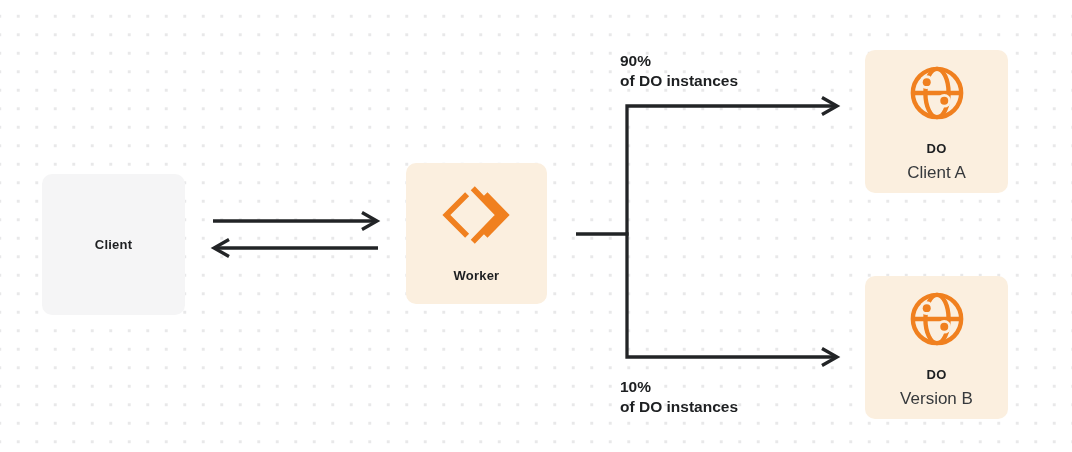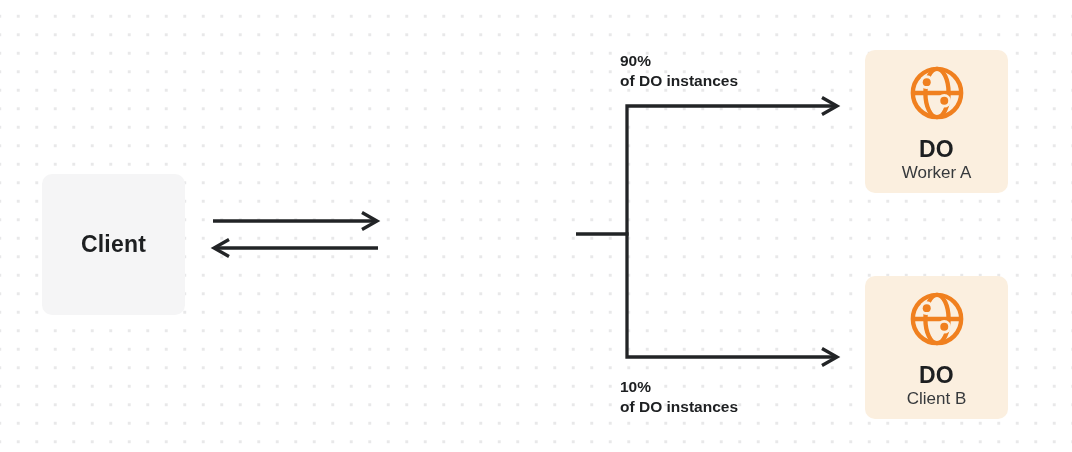--- a/index.html
+++ b/index.html
@@ -47,21 +47,21 @@
   }
   .node-do {
     left: 865px;
     width: 143px; height: 143px;
     background: #fbefdf;
     padding-top: 14px;
   }
   .node-do-a { top: 50px; }
   .node-do-b { top: 276px; }
   .node-label {
-    font-size: 23px;
+    font-size: 13px;
     font-weight: 700;
     color: #1d1f21;
     letter-spacing: 0.2px;
   }
   .node-worker .node-label { margin-top: 21px; }
   .node-do .node-label { margin-top: 15px; line-height: 24px; }
   .node-sub {
     font-size: 17px;
     font-weight: 400;
     color: #36393c;
@@ -103,51 +103,61 @@
       <path d="M 822 97.5 L 837 106 L 822 114.5"></path>
 
       <path d="M 822 348.5 L 837 357 L 822 365.5"></path>
     </g>
   </svg>
 
   <div class="node node-client">
     <span class="node-label">Client</span>
   </div>
 
+  <div class="node node-worker">
+    <svg class="icon-block" width="72" height="64" viewBox="0 0 76 68" xmlns="http://www.w3.org/2000/svg">
+      <g fill="none" stroke="#F0801F" stroke-width="6" stroke-linejoin="miter" stroke-linecap="butt">
+        <path d="M 27.5 12 L 5.5 34 L 27.5 56"></path>
+        <path d="M 33.5 5.5 L 61 34 L 33.5 62.5"></path>
+        <path d="M 47 12 L 68.5 34 L 47 56"></path>
+      </g>
+    </svg>
+    <span class="node-label">Worker</span>
+  </div>
 
   <div class="node node-do node-do-a">
     <svg class="icon-block" width="58" height="58" viewBox="0 0 48 48" xmlns="http://www.w3.org/2000/svg">
       <g fill="none" stroke="#F0801F" stroke-width="3.6">
         <circle cx="24" cy="24" r="20"></circle>
         <ellipse cx="24" cy="24" rx="9.6" ry="20"></ellipse>
         <line x1="4" y1="24" x2="44" y2="24"></line>
       </g>
       <circle cx="15.5" cy="15" r="5.6" fill="#FBEFDF"></circle>
       <circle cx="15.5" cy="15" r="3.3" fill="#F0801F"></circle>
       <circle cx="30" cy="30.5" r="5.6" fill="#FBEFDF"></circle>
       <circle cx="30" cy="30.5" r="3.3" fill="#F0801F"></circle>
     </svg>
     <span class="node-label">DO</span>
-    <span class="node-sub">Worker A</span>
+    <span class="node-sub">Client A</span>
   </div>
 
   <div class="node node-do node-do-b">
     <svg class="icon-block" width="58" height="58" viewBox="0 0 48 48" xmlns="http://www.w3.org/2000/svg">
       <g fill="none" stroke="#F0801F" stroke-width="3.6">
         <circle cx="24" cy="24" r="20"></circle>
         <ellipse cx="24" cy="24" rx="9.6" ry="20"></ellipse>
         <line x1="4" y1="24" x2="44" y2="24"></line>
       </g>
       <circle cx="15.5" cy="15" r="5.6" fill="#FBEFDF"></circle>
       <circle cx="15.5" cy="15" r="3.3" fill="#F0801F"></circle>
       <circle cx="30" cy="30.5" r="5.6" fill="#FBEFDF"></circle>
       <circle cx="30" cy="30.5" r="3.3" fill="#F0801F"></circle>
     </svg>
     <span class="node-label">DO</span>
-    <span class="node-sub">Client B</span>
+    <span class="node-sub">Version B</span>
   </div>
 
   <div class="edge-label edge-label-top">
     <div>90%</div>
     <div>of DO instances</div>
   </div>
 
   <div class="edge-label edge-label-bottom">
     <div>10%</div>
     <div>of DO instances</div>

